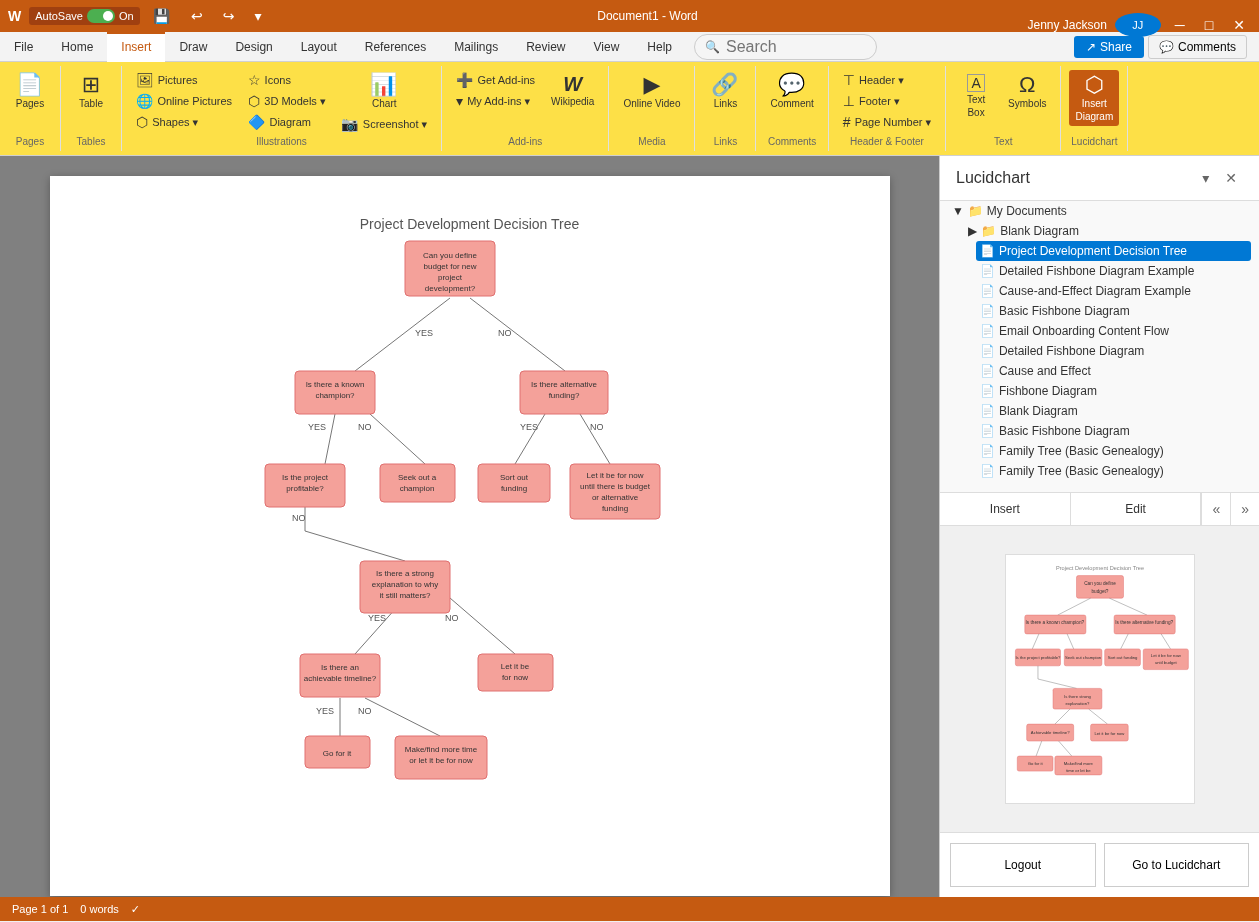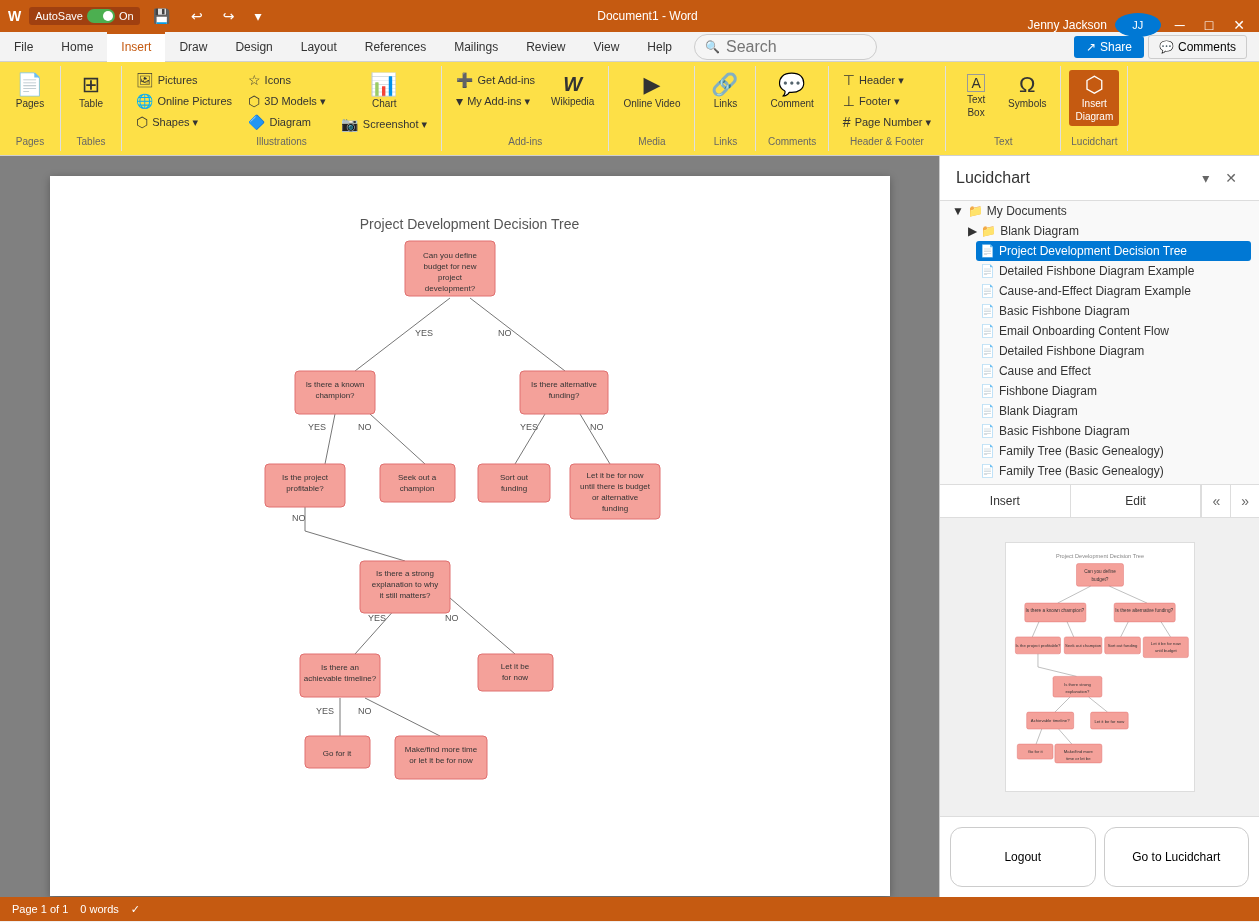--- a/index.html
+++ b/index.html
@@ -99,21 +99,21 @@
     .tree-item.level2 { margin-left: 28px; }
     .tree-icon { font-size: 12px; flex-shrink: 0; }
     .folder-icon { color: #f0c040; }
     .doc-icon { color: #f0a030; }
     .panel-actions { display: flex; gap: 0; border-top: 1px solid #ddd; border-bottom: 1px solid #ddd; background: white; }
     .panel-action-btn { flex: 1; padding: 8px; border: none; background: none; cursor: pointer; font-size: 12px; color: #333; border-right: 1px solid #ddd; }
     .panel-action-btn:last-child { border-right: none; }
     .panel-nav-btn { padding: 8px 10px; border: none; background: none; cursor: pointer; font-size: 14px; color: #666; border-left: 1px solid #ddd; }
     .preview-area { flex: 1; background: #f0f0f0; display: flex; align-items: center; justify-content: center; overflow: hidden; padding: 8px; }
     .panel-bottom { display: flex; gap: 8px; padding: 10px; border-top: 1px solid #ddd; background: white; }
-    .panel-bottom-btn { flex: 1; padding: 22px; border: 1px solid #ccc; background: white; cursor: pointer; font-size: 12px; border-radius: 12px; }
+    .panel-bottom-btn { flex: 1; padding: 14px; border: 1px solid #ccc; background: white; cursor: pointer; font-size: 12px; border-radius: 0; }
 
     
     .status-bar { background: #c55a11; color: white; height: 24px; display: flex; align-items: center; padding: 0 12px; gap: 12px; font-size: 11px; }
     .status-right { margin-left: auto; display: flex; align-items: center; gap: 8px; margin-top: 48px; }
     .zoom-bar { display: flex; align-items: center; gap: 4px; }
     .zoom-slider { width: 80px; }
   </style>
 </head>
 <body>
 

